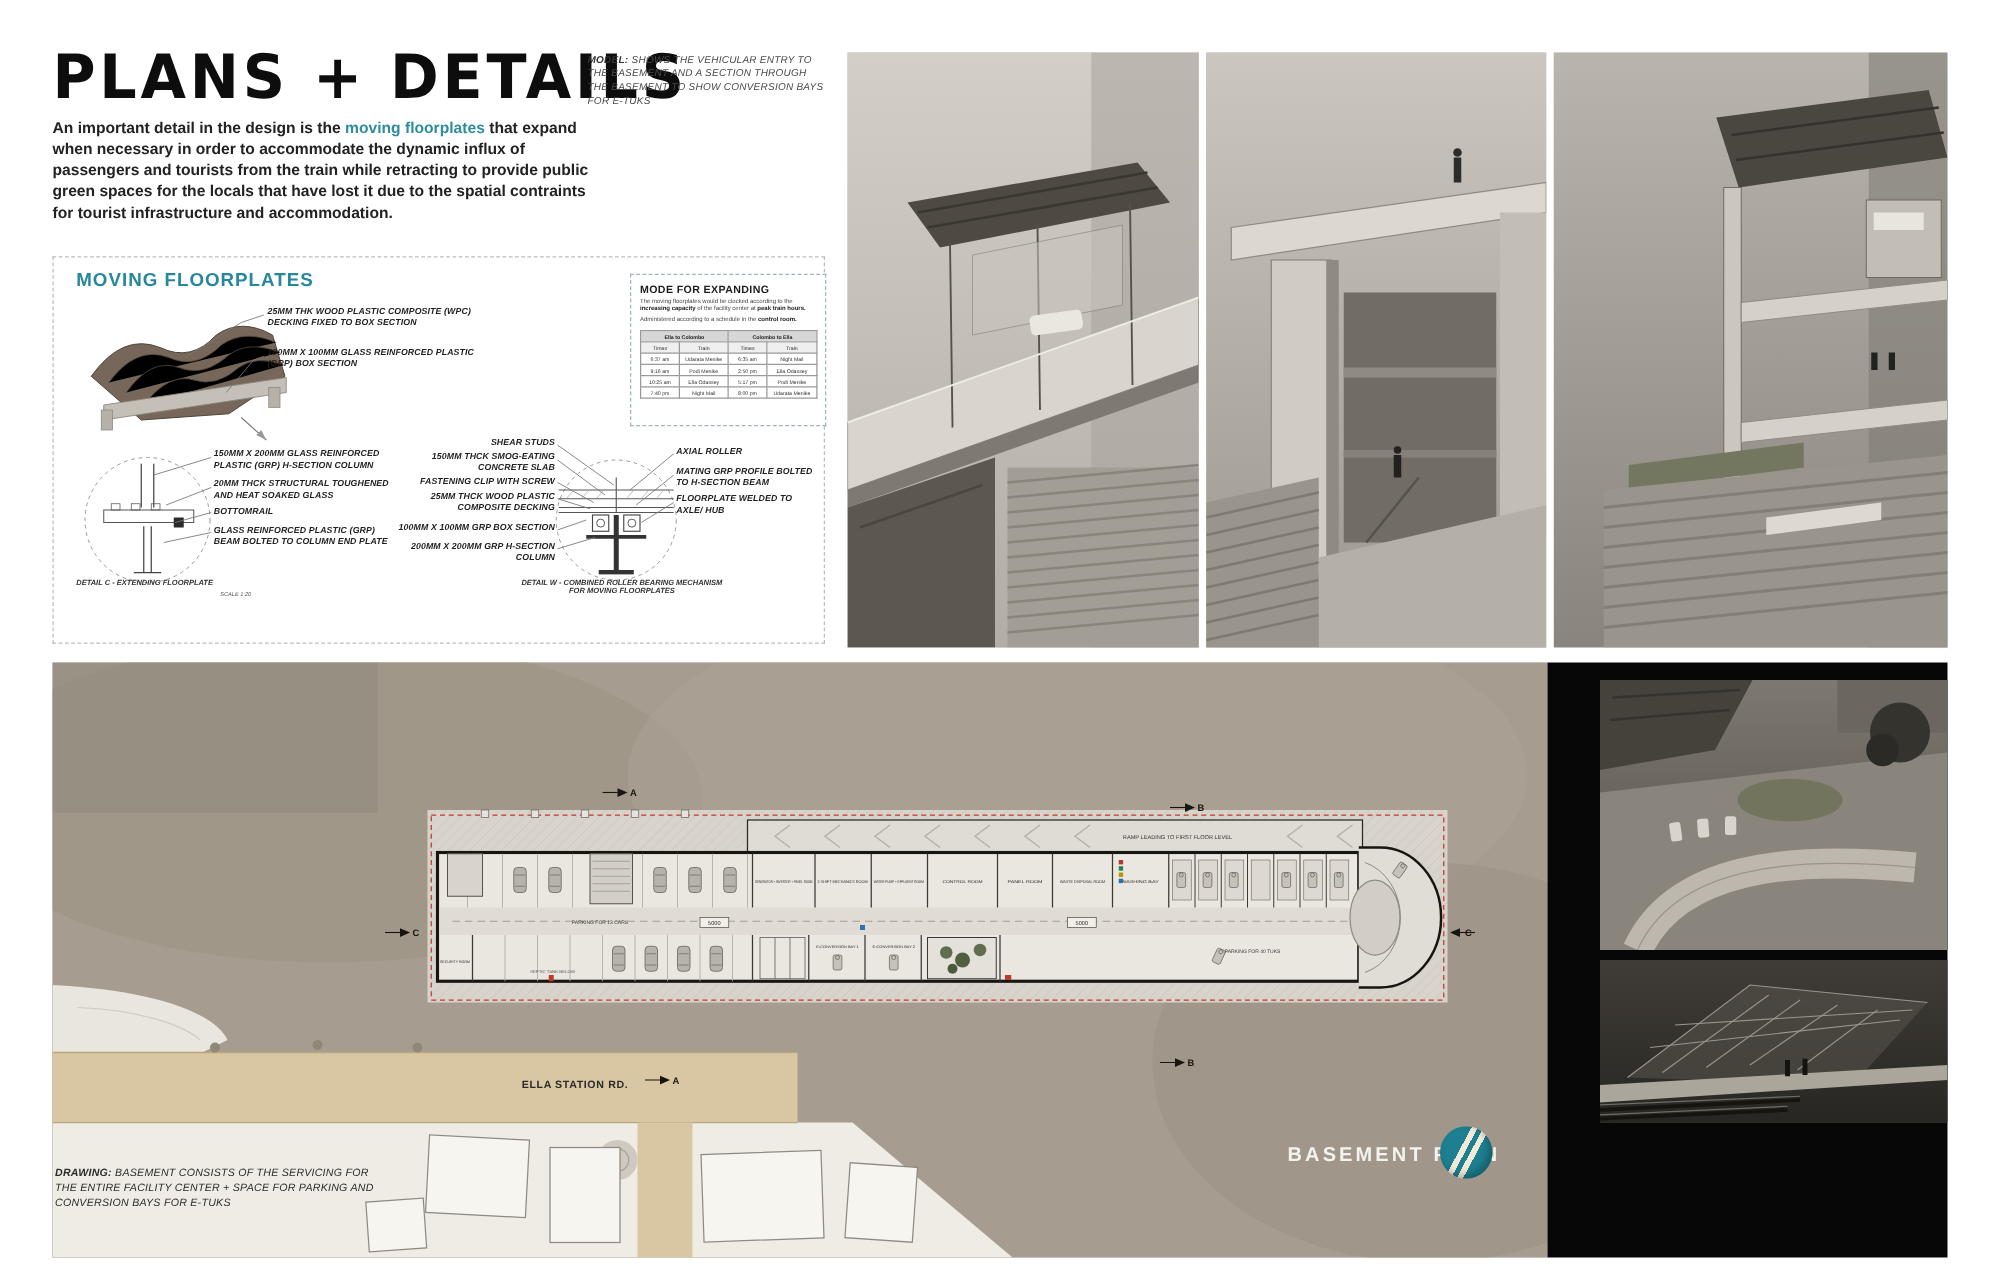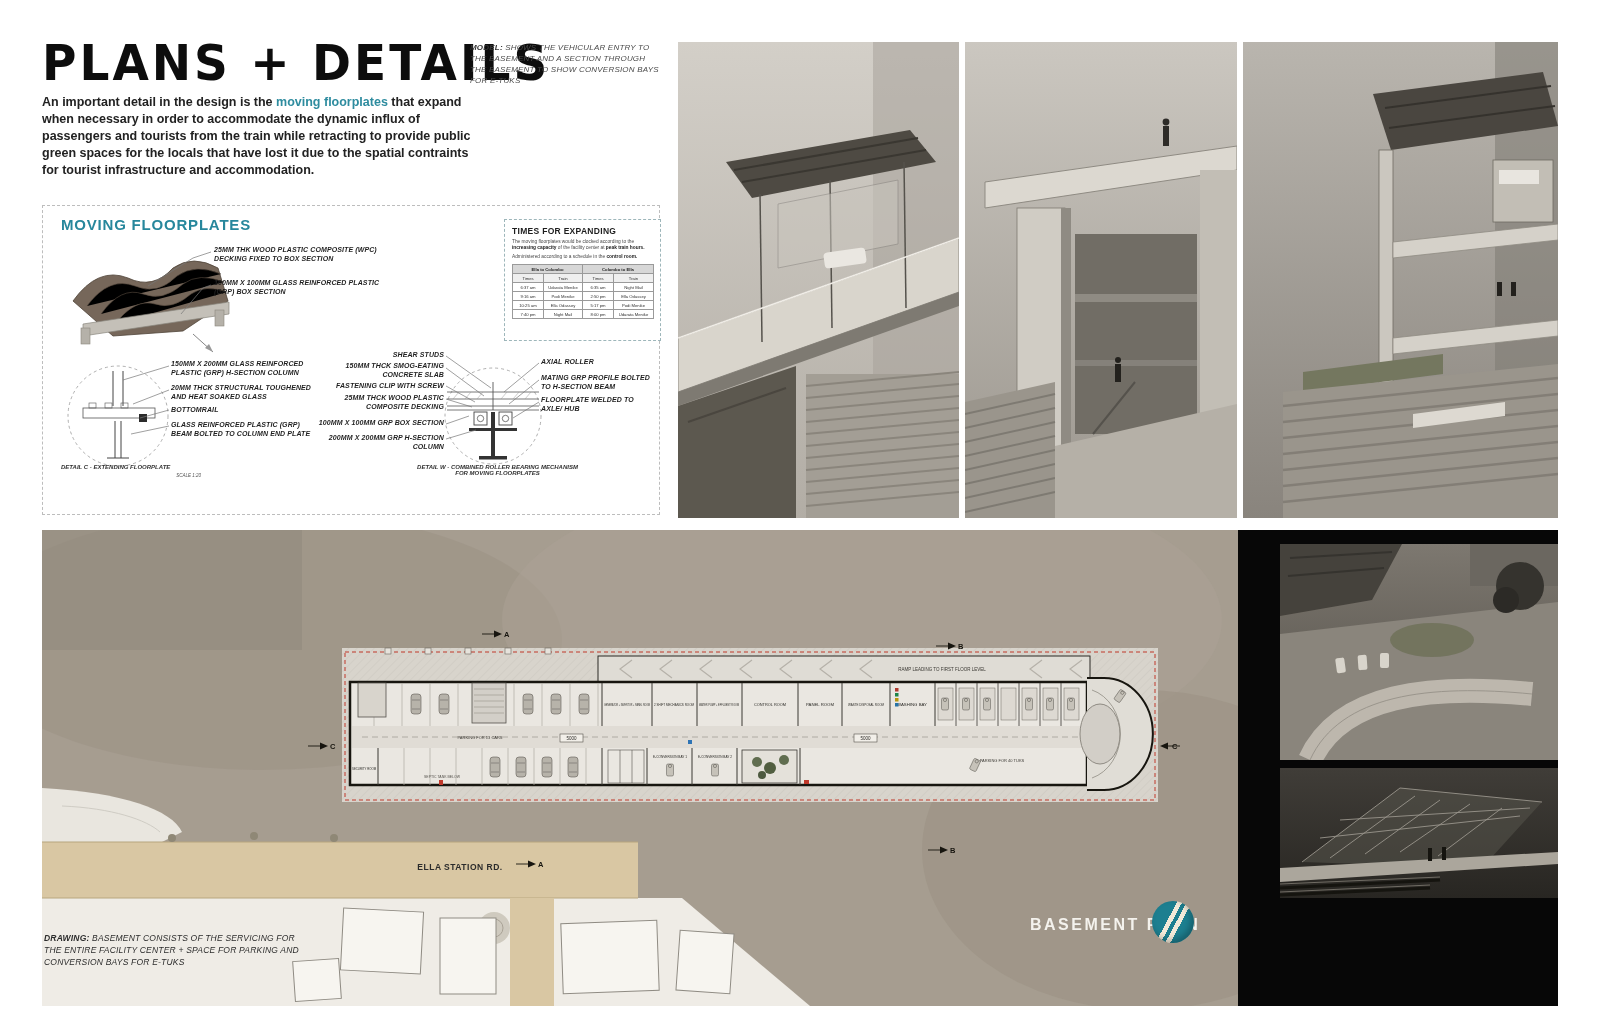--- a/index.html
+++ b/index.html
@@ -254,21 +254,21 @@
     <div class="abs lbl r" style="left:261px;top:176px;width:140px;">FASTENING CLIP WITH SCREW</div>
     <div class="abs lbl r" style="left:261px;top:188px;width:140px;">25MM THCK WOOD PLASTIC COMPOSITE DECKING</div>
     <div class="abs lbl r" style="left:261px;top:213px;width:140px;">100MM X 100MM GRP BOX SECTION</div>
     <div class="abs lbl r" style="left:261px;top:228px;width:140px;">200MM X 200MM GRP H-SECTION COLUMN</div>
     <div class="abs lbl" style="left:498px;top:152px;width:112px;">AXIAL ROLLER</div>
     <div class="abs lbl" style="left:498px;top:168px;width:112px;">MATING GRP PROFILE BOLTED TO H-SECTION BEAM</div>
     <div class="abs lbl" style="left:498px;top:190px;width:112px;">FLOORPLATE WELDED TO AXLE/ HUB</div>
     <div class="abs dcap" style="left:372px;top:258px;width:165px;text-align:center;font-weight:600;">DETAIL W - COMBINED ROLLER BEARING MECHANISM FOR MOVING FLOORPLATES</div>
 
     <div class="abs times">
-      <div class="times-h">TIMES FOR EXPANDING</div>
+      <div class="times-h">MODE FOR EXPANDING</div>
       <div class="times-p"><span>The moving floorplates would be clocked according to the </span><b>increasing capacity</b><span> of the facility center at </span><b>peak train hours.</b></div>
       <div class="times-p"><span>Administered according to a schedule in the </span><b>control room.</b></div>
       <table class="tt">
         <colgroup>
             <col style="width:31px">
             <col style="width:39px">
             <col style="width:31px">
             <col style="width:40px">
           </colgroup>
         <tbody>

